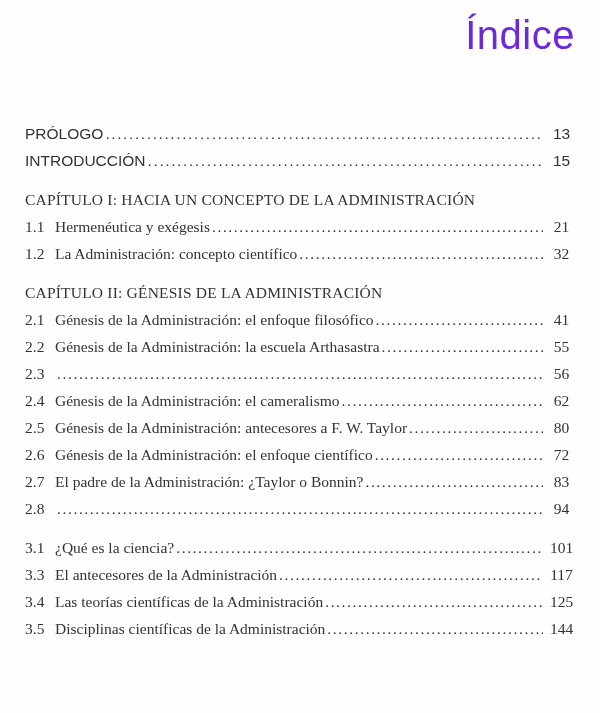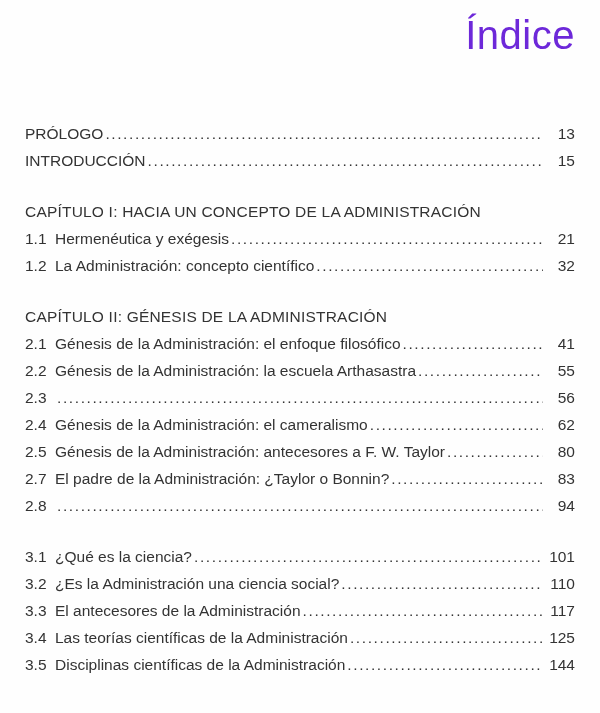--- a/index.html
+++ b/index.html
@@ -27,21 +27,22 @@
     line-height: 50px;
     height: 50px;
   }
   .toc {
     font-size: 15.5px;
   }
   .front-matter {
     margin-top: 60px;
   }
   .section {
-    margin-top: 24px;
+    margin-top: 12px;
+    font-family: Liberation Serif, serif;
   }
   .row {
     display: flex;
     align-items: baseline;
     line-height: 27px;
     height: 27px;
     white-space: nowrap;
   }
   .heading-row {
     line-height: 27px;
@@ -65,21 +66,21 @@
     overflow: hidden;
     padding-left: 2px;
   }
   .leader::after {
     content: "........................................................................................................................................";
     letter-spacing: 1.6px;
   }
   .pagenum {
     flex: none;
     min-width: 27px;
-    text-align: right;
+    text-align: center;
     padding-left: 5px;
   }
 </style>
 </head>
 <body>
 
 <div class="page">
 
   <div class="title">Índice</div>
 
@@ -139,44 +140,44 @@
         <span class="leader"></span>
         <span class="pagenum">62</span>
       </div>
       <div class="row">
         <span class="num">2.5</span>
         <span class="label">Génesis de la Administración: antecesores a F. W. Taylor</span>
         <span class="leader"></span>
         <span class="pagenum">80</span>
       </div>
       <div class="row">
+        <span class="num">2.6</span>
+        <span class="label">Génesis de la Administración: el enfoque científico</span>
+        <span class="leader"></span>
+        <span class="pagenum">72</span>
+      </div>
+      <div class="row">
         <span class="num">2.7</span>
         <span class="label">El padre de la Administración: ¿Taylor o Bonnin?</span>
         <span class="leader"></span>
         <span class="pagenum">83</span>
       </div>
       <div class="row">
         <span class="num">2.8</span>
         <span class="leader"></span>
         <span class="pagenum">94</span>
       </div>
     </div>
 
     <div class="section">
       <div class="row">
         <span class="num">3.1</span>
         <span class="label">¿Qué es la ciencia?</span>
         <span class="leader"></span>
         <span class="pagenum">101</span>
-      </div>
-      <div class="row">
-        <span class="num">3.2</span>
-        <span class="label">¿Es la Administración una ciencia social?</span>
-        <span class="leader"></span>
-        <span class="pagenum">110</span>
       </div>
       <div class="row">
         <span class="num">3.3</span>
         <span class="label">El antecesores de la Administración</span>
         <span class="leader"></span>
         <span class="pagenum">117</span>
       </div>
       <div class="row">
         <span class="num">3.4</span>
         <span class="label">Las teorías científicas de la Administración</span>

